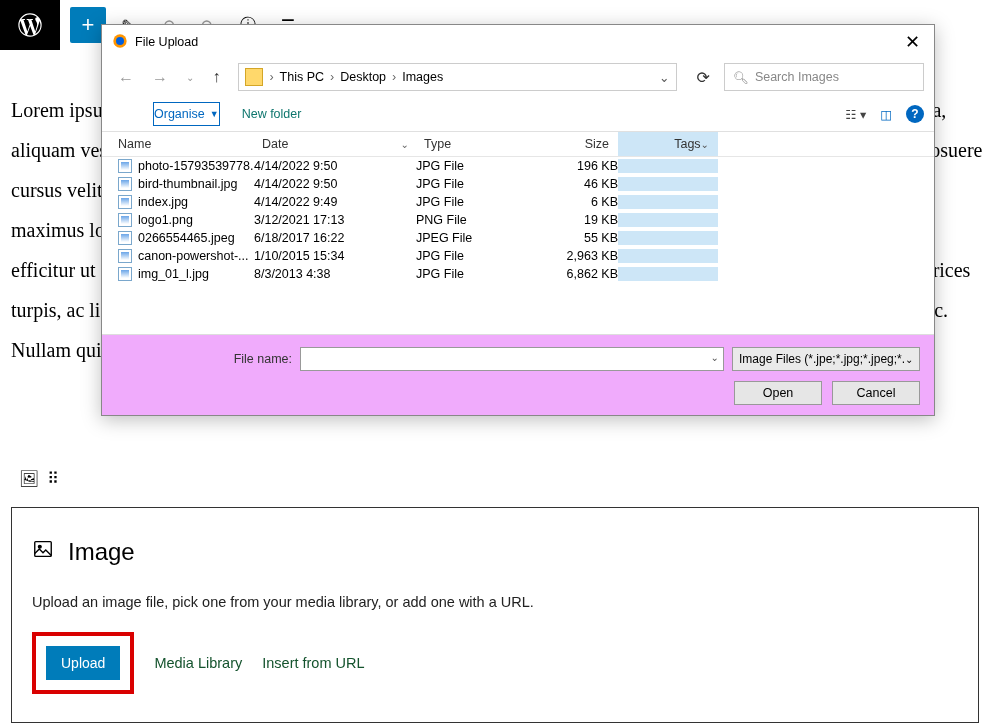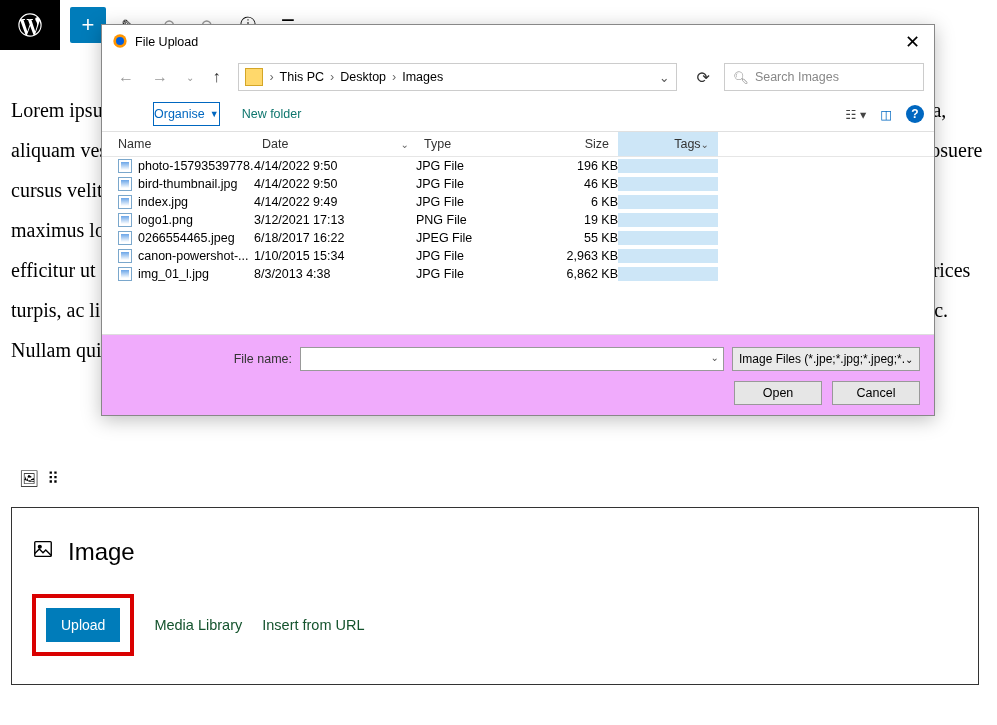--- a/index.html
+++ b/index.html
@@ -111,20 +111,21 @@
   <h2>
     <span>
       <svg width="22" height="22" viewBox="0 0 24 24" fill="none" stroke="#000" stroke-width="1.5">
           <rect x="3" y="4" width="18" height="16" rx="1"></rect>
           <circle cx="8.5" cy="9.5" r="1.5" fill="#000"></circle>
           <path d="M3 17l5-5 4 4 3-3 6 6"></path>
         </svg>
     </span>
     <span>Image</span>
   </h2>
+  <p>Upload an image file, pick one from your media library, or add one with a URL.</p>
   <div class="image-actions">
     <span class="upload-highlight">
       <button class="btn-upload">Upload</button>
     </span>
     <span class="link">Media Library</span>
     <span class="link">Insert from URL</span>
   </div>
 </div>
 
 <div class="file-dialog">

